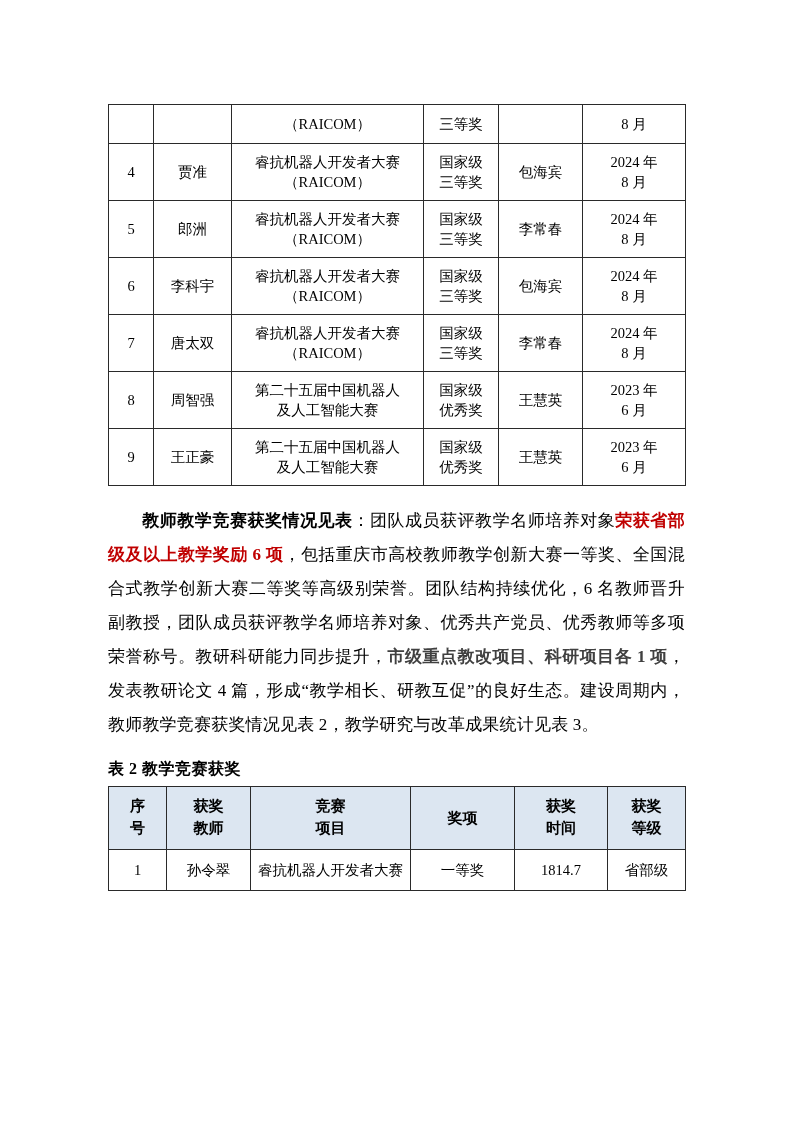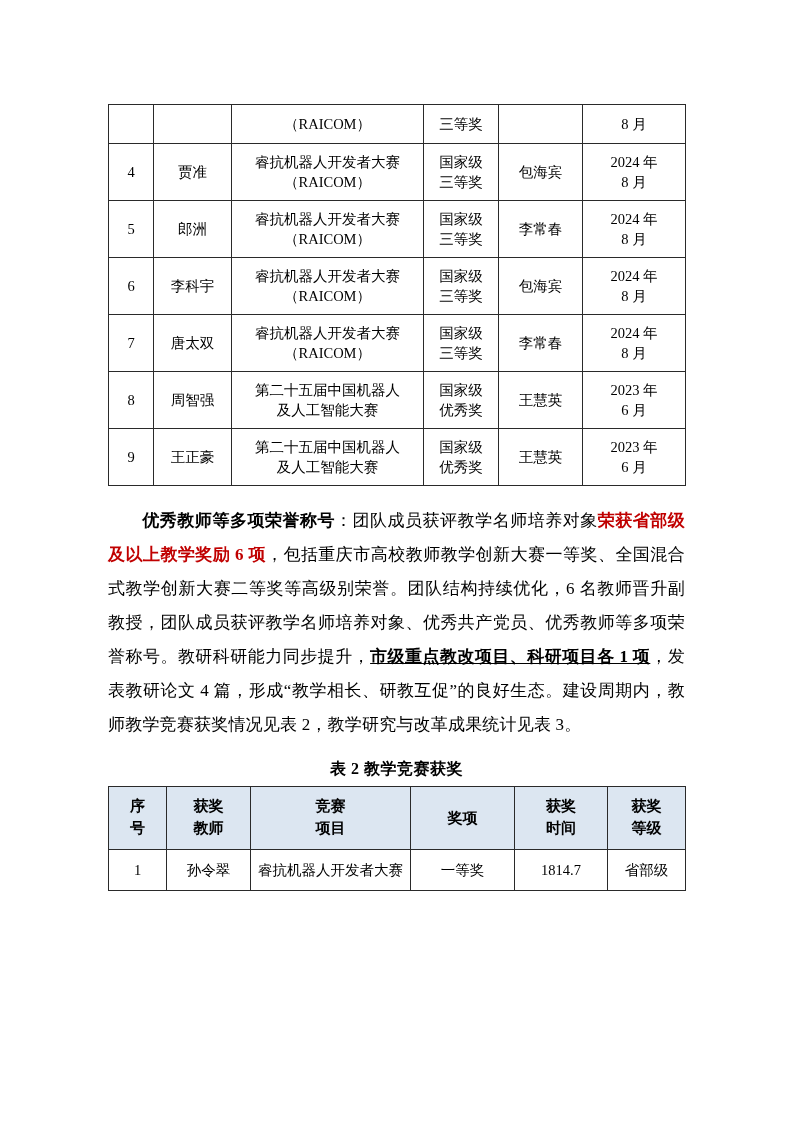--- a/index.html
+++ b/index.html
@@ -58,27 +58,26 @@
     margin-top: 18px;
     font-size: 17px;
     line-height: 2.0;
     text-align: justify;
     text-justify: inter-ideograph;
     letter-spacing: 0.2px;
   }
   .para .indent { display: inline-block; width: 34px; }
   .bold { font-weight: bold; }
   .hl-red { color: #c00000; font-weight: bold; }
-  .hl-blue { color: #000000; font-weight: bold; text-decoration: underline; }
+  .hl-blue { color: #404040; font-weight: bold; }
 
   
   .tbl-caption {
     margin-top: 14px;
     margin-bottom: 6px;
-    text-align: center;
     font-size: 16px;
     font-weight: bold;
     letter-spacing: 0.5px;
   }
 
   .t2 col.c0 { width: 58px; }
   .t2 col.c1 { width: 84px; }
   .t2 col.c2 { width: 160px; }
   .t2 col.c3 { width: 104px; }
   .t2 col.c4 { width: 93px; }
@@ -221,21 +220,21 @@
         <td class="cell2line">
           <div>2023 年</div>
           <div>6 月</div>
         </td>
       </tr>
 
     </tbody>
   </table>
 
   <p class="para">
-    <span class="indent"></span><span class="bold">优秀教师等多项荣誉称号</span><span>：团队成员获评教学名师培养对象</span><span class="hl-red">荣获省部级及以上教学奖励 6 项</span><span>，包括重庆市高校教师教学创新大赛一等奖、全国混合式教学创新大赛二等奖等高级别荣誉。团队结构持续优化，6 名教师晋升副教授，团队成员获评教学名师培养对象、优秀共产党员、优秀教师等多项荣誉称号。教研科研能力同步提升，</span><span class="hl-blue">市级重点教改项目、科研项目各 1 项</span><span>，发表教研论文 4 篇，形成“教学相长、研教互促”的良好生态。建设周期内，教师教学竞赛获奖情况见表 2，教学研究与改革成果统计见表 3。</span>
+    <span class="indent"></span><span class="bold">教师教学竞赛获奖情况见表</span><span>：团队成员获评教学名师培养对象</span><span class="hl-red">荣获省部级及以上教学奖励 6 项</span><span>，包括重庆市高校教师教学创新大赛一等奖、全国混合式教学创新大赛二等奖等高级别荣誉。团队结构持续优化，6 名教师晋升副教授，团队成员获评教学名师培养对象、优秀共产党员、优秀教师等多项荣誉称号。教研科研能力同步提升，</span><span class="hl-blue">市级重点教改项目、科研项目各 1 项</span><span>，发表教研论文 4 篇，形成“教学相长、研教互促”的良好生态。建设周期内，教师教学竞赛获奖情况见表 2，教学研究与改革成果统计见表 3。</span>
   </p>
 
   <div class="tbl-caption">表 2 教学竞赛获奖</div>
 
   <table class="doc-table t2">
     <colgroup>
       <col class="c0">
         <col class="c1">
         <col class="c2">
         <col class="c3">

